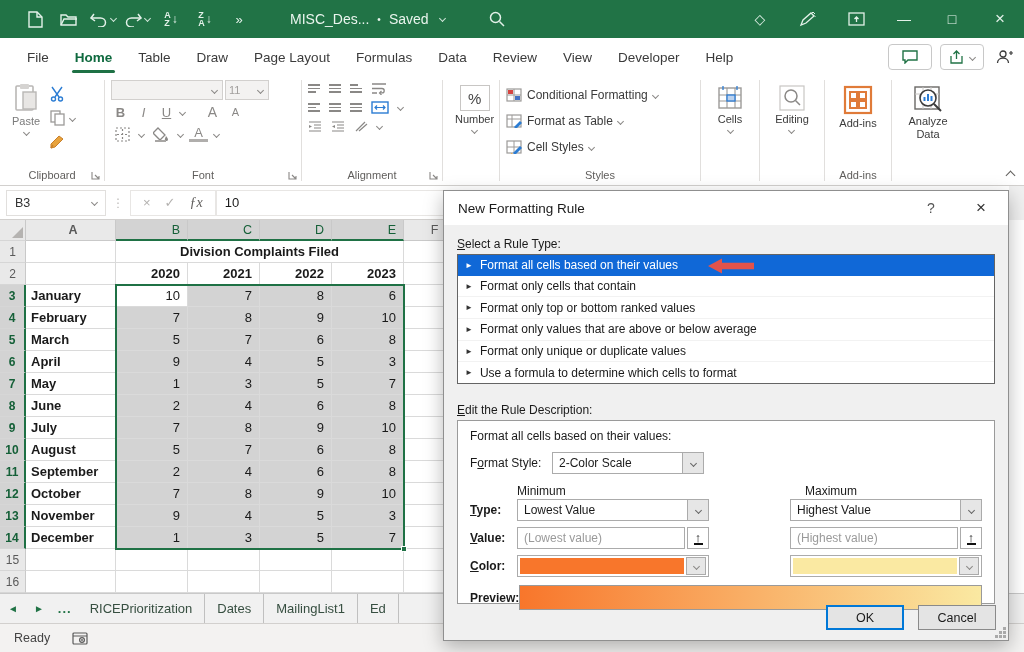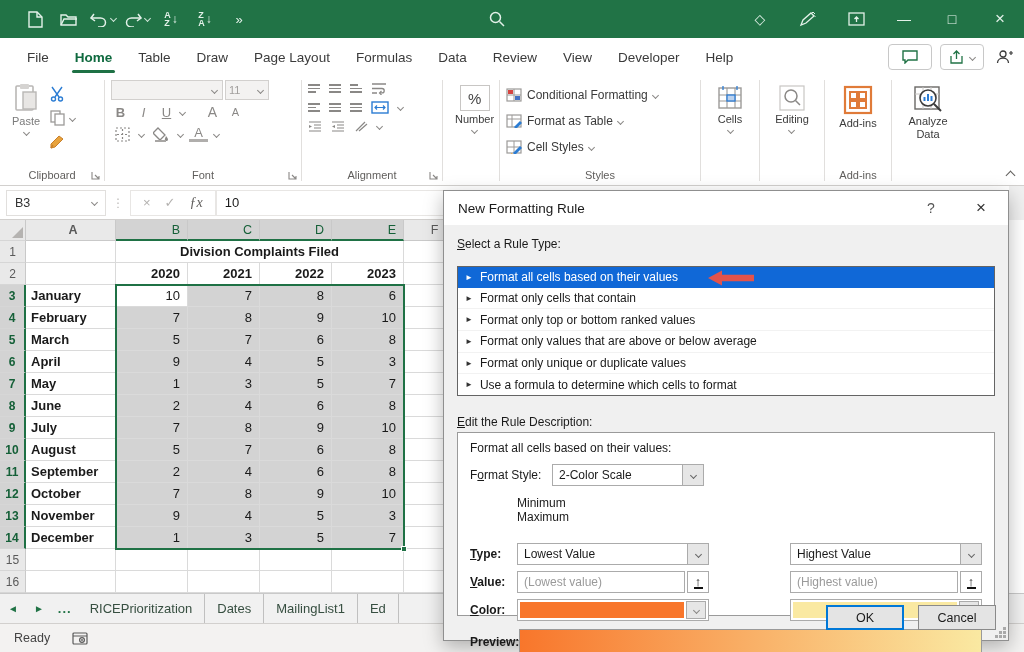--- a/index.html
+++ b/index.html
@@ -85,40 +85,40 @@
   .statusbar { position:absolute; left:0; top:623px; width:1024px; height:29px; background:#f3f2f1; border-top:1px solid #d2d0ce; display:flex; align-items:center; font-size:12.5px; color:#444; }
   .ready { margin-left:14px; }
   .macro-ico { margin-left:22px; }
 
   
   .dialog { position:absolute; left:443px; top:190px; width:566px; height:451px; background:#f0f0f0; border:1px solid #8f8f8f; box-shadow:0 6px 18px rgba(0,0,0,.28); }
   .dlg-title { height:34px; background:#fff; display:flex; align-items:center; padding-left:14px; font-size:13.5px; color:#1a1a1a; position:relative; }
   .dlg-help { position:absolute; right:62px; top:0; width:30px; height:34px; display:flex; align-items:center; justify-content:center; color:#555; font-size:14px; }
   .dlg-close { position:absolute; right:8px; top:0; width:38px; height:34px; display:flex; align-items:center; justify-content:center; color:#333; font-size:17px; }
   .dlg-body { padding:12px 13px 0 13px; font-size:12px; color:#1a1a1a; }
-  .dlg-label { margin-bottom:15px; }
+  .dlg-label { margin-bottom:3px; }
   .rulelist { border:1px solid #646464; background:#fff; height:130px; display:flex; flex-direction:column; }
   .ritem { flex:1; display:flex; align-items:center; padding-left:7px; gap:7px; border-bottom:1px solid #f2f2f2; position:relative; font-size:12px; color:#1a1a1a; }
   .ritem:last-child { border-bottom:none; }
   .ritem .rarrow { font-size:8px; color:#333; }
   .ritem.selected { background:#1068d7; color:#fff; border-bottom:none; }
   .ritem.selected .rarrow { color:#fff; }
   .red-arrow { position:absolute; left:250px; top:3px; }
   .editlabel { margin-top:19px; margin-bottom:3px; }
   .descbox { border:1px solid #9a9a9a; background:#fff; height:184px; padding:8px 12px 0 12px; }
   .desc-head { font-weight:normal; margin-bottom:9px; }
   .frow { display:flex; align-items:center; margin-bottom:6px; }
   .flabel { width:47px; flex:none;font-weight:bold; }
   .combo { border:1px solid #ababab; background:#fff; height:22px; display:flex; align-items:center; padding-left:6px; font-size:12px; color:#1a1a1a; position:relative; }
   .combo .dd { margin-left:auto; width:21px; height:20px; background:#e6e6e6; border-left:1px solid #ababab; display:flex; align-items:center; justify-content:center; }
   .combo .dd .gchev { border-color:#666; }
   .w-style { width:152px; }
   .w-col { width:207px;text-align:right; }
   .gap-col { width:81px; flex:none; }
-  .mmhead { margin-left:47px; margin-bottom:19px; display:flex;flex-direction:column; }
+  .mmhead { margin-left:47px; margin-bottom:1px; display:flex; }
   .mmhead .h1 { width:207px; }
   .mmhead .sp { width:81px; }
   .valwrap { width:207px; display:flex; align-items:center; }
   .valbox { flex:1; border:1px solid #ababab; background:#fff; height:22px; display:flex; align-items:center; padding-left:6px; color:#9a9a9a; }
   .rangebtn { width:22px; height:22px; border:1px solid #ababab; background:#fff; margin-left:2px; display:flex; flex-direction:column; align-items:center; justify-content:center; font-weight:bold; color:#111; font-size:13px; line-height:11px; }
   .rangebtn i { display:block; width:9px; height:2px; background:#111; margin-top:0px; }
   .colorcombo { width:207px; height:22px; border:1px solid #ababab; background:#fff; display:flex; align-items:center; padding:2px; }
   .swatch { flex:1; height:16px; }
   .colorcombo .dd { width:20px; height:18px; margin-left:2px; background:#e6e6e6; border:1px solid #ababab; display:flex; align-items:center; justify-content:center; }
   .prevrow { display:flex; align-items:center; margin-top:8px; }
@@ -174,20 +174,26 @@
     </div>
     <div class="tb-ico sortpair">
       <span class="sortletters">
           <span>Z</span>
           <span>A</span>
         </span>
       <span style="font-size:12px">↓</span>
     </div>
     <div class="tb-ico" style="font-size:13px">»</div>
 
+    <div class="tb-title">
+      <span>MISC_Des...</span>
+      <span style="font-size:10px">•</span>
+      <span>Saved</span>
+      <span class="tb-chev"></span>
+    </div>
 
     <div class="tb-search">
       <svg width="16" height="16" viewBox="0 0 16 16">
           <circle cx="6.5" cy="6.5" r="5" fill="none" stroke="#e3f1e9" stroke-width="1.5"></circle>
           <path d="M10.5 10.5L15 15" stroke="#e3f1e9" stroke-width="1.5"></path>
         </svg>
     </div>
 
     <div class="tb-right">
       <div class="tb-ico">◇</div>

